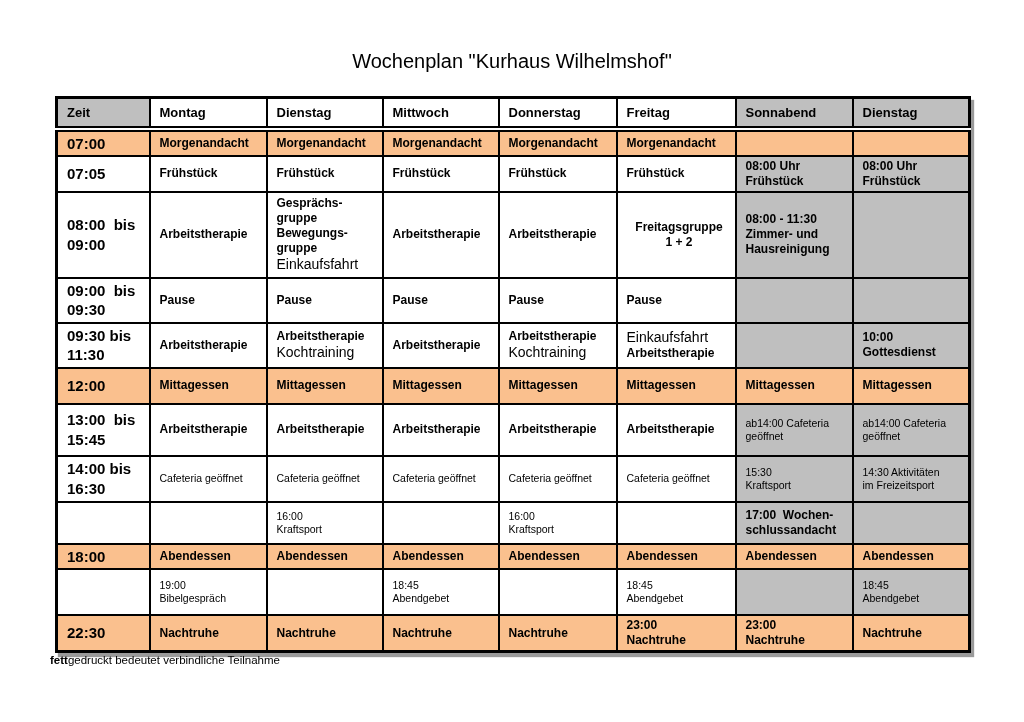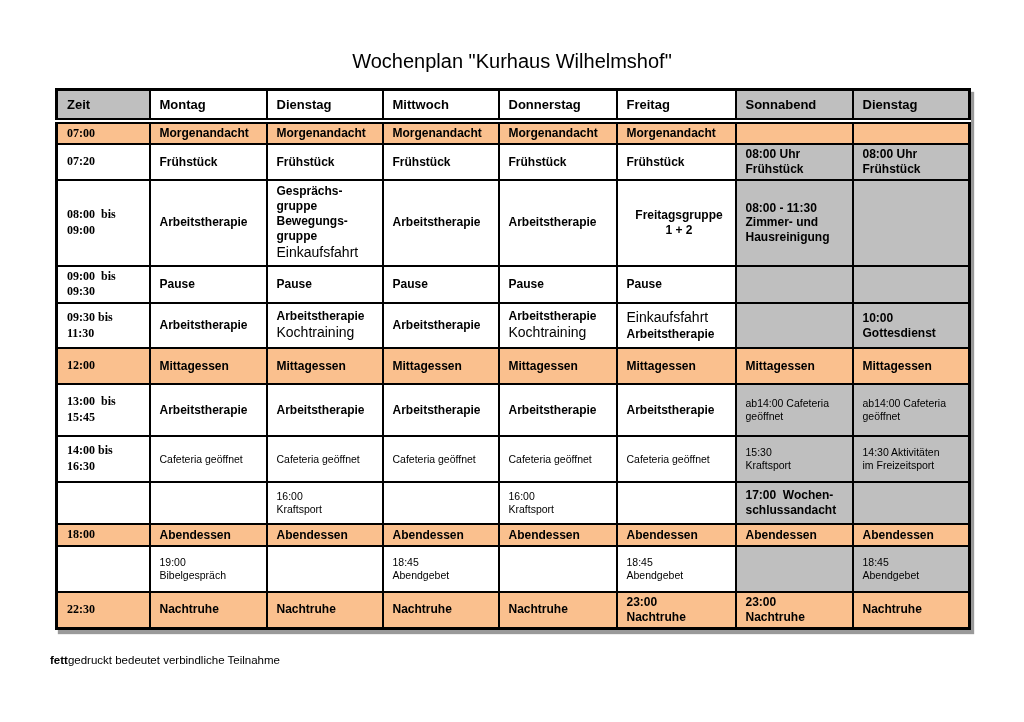--- a/index.html
+++ b/index.html
@@ -1,25 +1,25 @@
 <!DOCTYPE html>
 <html><head>
 <meta charset="utf-8">
 <style>
   html,body{margin:0;padding:0;background:#ffffff;}
   body{width:1024px;height:722px;font-family:"Liberation Sans",sans-serif;color:#000;position:relative;overflow:hidden;}
   .page{position:absolute;left:0;top:0;width:1024px;height:722px;background:#fff;}
   .title{position:absolute;top:50px;left:0;width:1024px;text-align:center;font-size:20px;letter-spacing:0px;color:#000;}
-  .tablewrap{position:absolute;left:55px;top:88px;}
+  .tablewrap{position:absolute;left:55px;top:96px;}
   table.schedule{border-collapse:collapse;table-layout:fixed;border:3px solid #000;box-shadow:3px 4px 1px #9a9a9a;background:#fff;}
   table.schedule th, table.schedule td{border:2px solid #000;vertical-align:middle;padding:2px 3px 2px 9px;overflow:hidden;}
   table.schedule th{font-size:13px;font-weight:bold;text-align:left;}
   th.zeit-col, td.zeit-col{border-right:6px double #000;}
   table.schedule th{border-bottom:6px double #000;}
-  td.time-cell{font-weight:bold;font-size:12px;line-height:1.3;white-space:pre-wrap;font-family:Liberation Serif, serif;}
+  td.time-cell{font-weight:bold;font-size:15px;line-height:1.3;white-space:pre-wrap;}
   .bg-gray{background:#BFBFBF;}
   .bg-orange{background:#FAC08E;}
   .cellseg{white-space:pre-wrap;line-height:1.24;}
   .seg-b{font-weight:bold;font-size:12px;}
   .seg-n{font-weight:normal;font-size:14px;}
   .seg-i{font-weight:normal;font-size:10.5px;}
   td.center-cell{text-align:center;padding-left:3px;padding-right:3px;}
   .footer-note{position:absolute;left:50px;top:654px;font-size:11.5px;color:#000;}
   .footer-note b{font-weight:bold;}
 </style>
@@ -69,21 +69,21 @@
             <td class="bg-orange">
               <div class="cellseg seg-b">Morgenandacht</div>
             </td>
             <td class="bg-orange">
               <div class="cellseg seg-b">Morgenandacht</div>
             </td>
             <td class="bg-orange"></td>
             <td class="bg-orange"></td>
           </tr>
           <tr style="height: 35px;">
-            <td class="time-cell zeit-col">07:20</td>
+            <td class="time-cell zeit-col">07:05</td>
             <td>
               <div class="cellseg seg-b">Frühstück</div>
             </td>
             <td>
               <div class="cellseg seg-b">Frühstück</div>
             </td>
             <td>
               <div class="cellseg seg-b">Frühstück</div>
             </td>
             <td>

